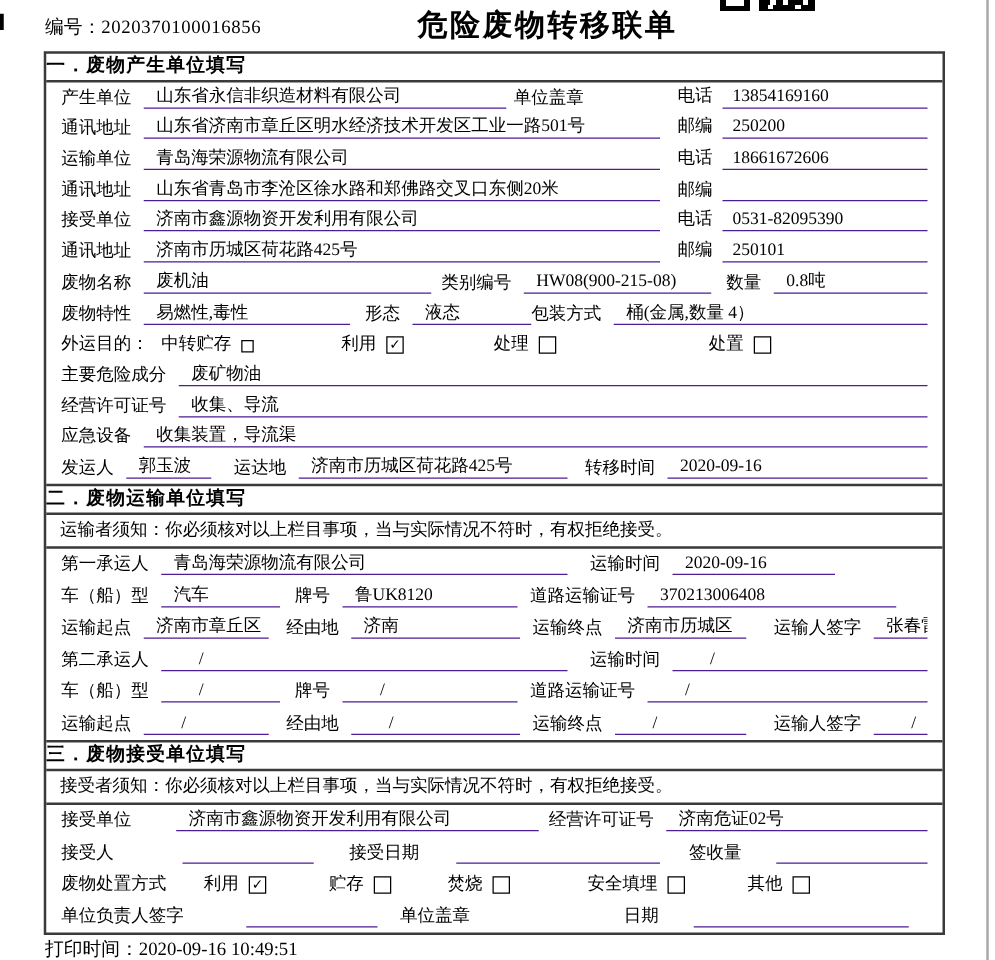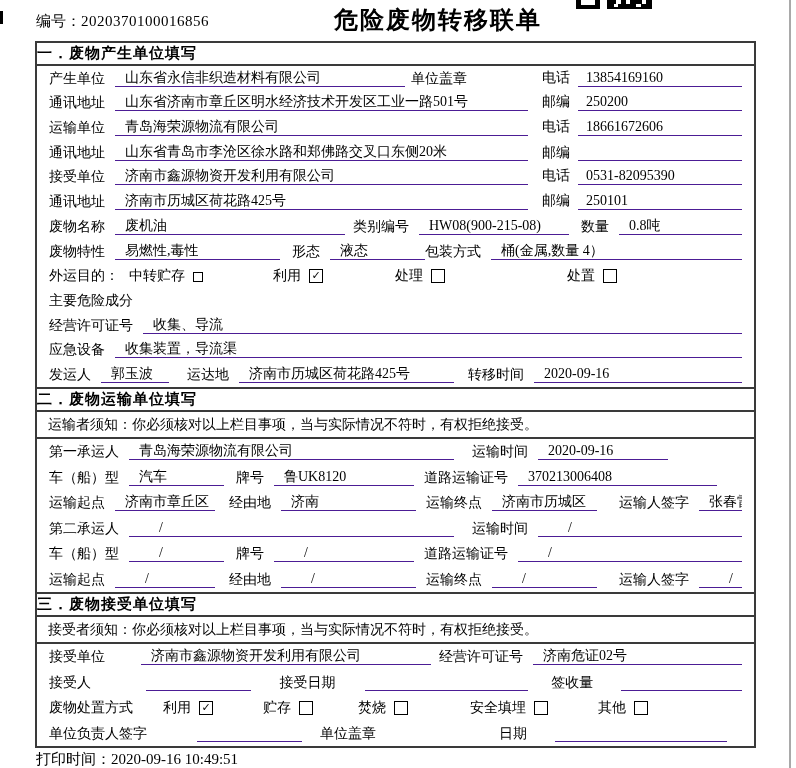--- a/index.html
+++ b/index.html
@@ -165,20 +165,21 @@
       <span class="cb" style="margin-left:122px">
         <span>处置</span>
         <span class="bx">
             <i></i>
           </span>
       </span>
     </div>
 
     <div class="row">
       <span class="lbl">主要危险成分</span>
+      <span class="u fx">废矿物油</span>
     </div>
 
     <div class="row">
       <span class="lbl">经营许可证号</span>
       <span class="u fx">收集、导流</span>
     </div>
 
     <div class="row">
       <span class="lbl">应急设备</span>
       <span class="u fx">收集装置，导流渠</span>

